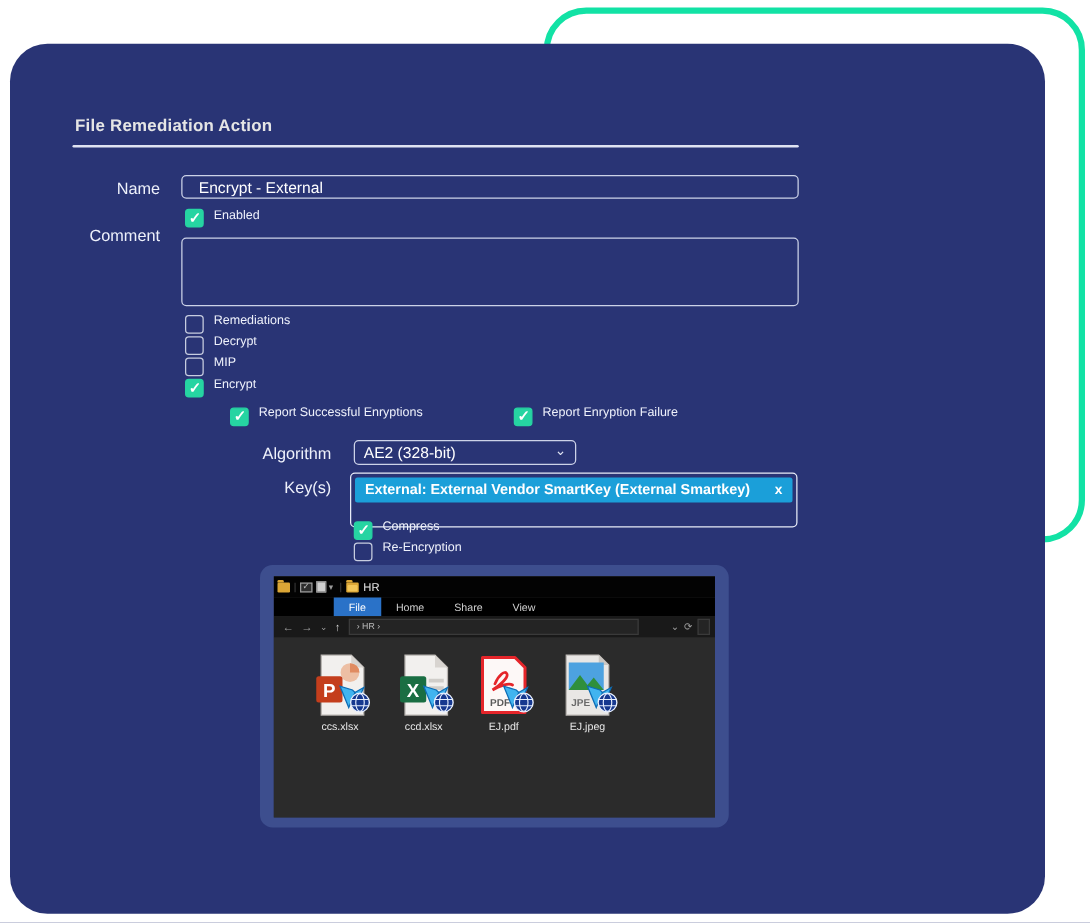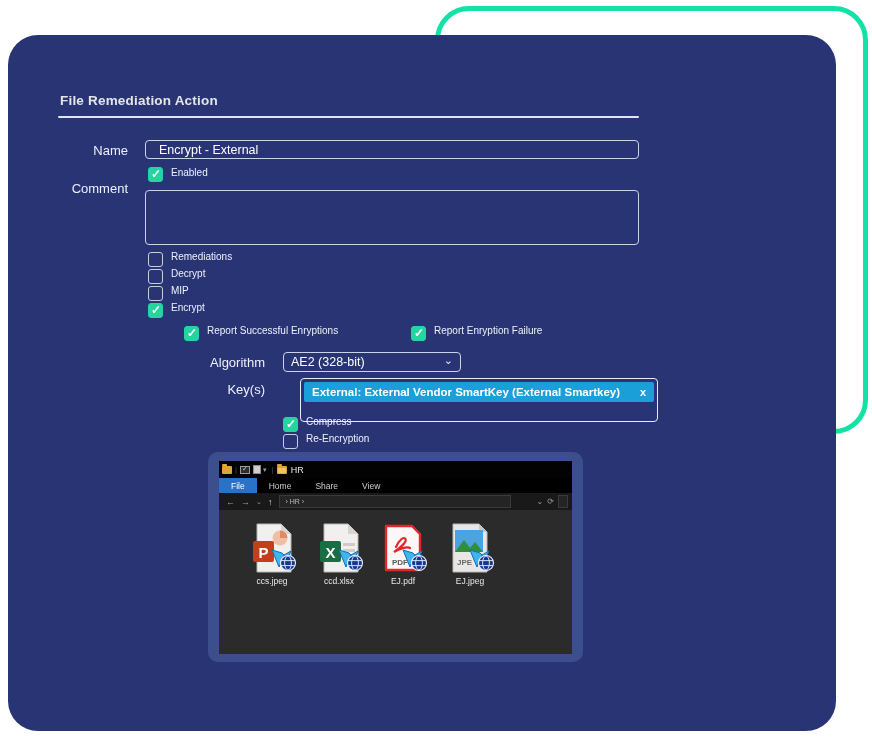--- a/index.html
+++ b/index.html
@@ -65,21 +65,21 @@
   .mini.folder.front::after { content:""; position:absolute; left:1px; top:2px;
     width:8px; height:5px; background:#f2c557; border-radius:1px; }
   .mini.checkdoc { border:1px solid #9a9a9a; background:#2e2e2e; }
   .mini.checkdoc::after { content:"✓"; position:absolute; left:1px; top:-2px;
     font-size:7px; color:#bdbdbd; }
   .mini.page { width:8px; background:#cfcfcf; border:1px solid #8a8a8a; height:9px; }
   .tbar .caret { color:#9a9a9a; font-size:7px; margin:0 2px; }
   .tbar .wtitle { margin-left:4px; }
 
   .ribbon { position:absolute; left:0; top:17px; width:100%; height:15px; background:#000000;
-    display:flex; align-items:stretch; font-size:8.5px; }
+    display:flex; align-items:stretch; font-size:8.5px;padding-left:48px; }
   .rtab { padding:0 12px; display:flex; align-items:center; color:#cfcfcf; }
   .rtab.active { background:#2a72c8; color:#ffffff; }
 
   .abar { position:absolute; left:0; top:32px; width:100%; height:17px; background:#191919;
     display:flex; align-items:center; font-size:9px; color:#9f9f9f; padding:0 4px; }
   .abar .nav { margin:0 3px; font-size:9px; }
   .abar .nav.up { color:#d6d6d6; }
   .abar .crumbbox { flex:0 0 auto; width:232px; height:13px; background:#242424;
     border:1px solid #3a3a3a; display:flex; align-items:center; padding:0 5px;
     color:#bdbdbd; font-size:7px; margin-left:4px; }
@@ -129,21 +129,21 @@
     <div class="cb on" style="left:403px; top:291px;"></div>
     <div class="cblabel" style="left:426px; top:290px;">Report Enryption Failure</div>
 
     <div class="flabel" style="left:147px; top:320px;">Algorithm</div>
     <div class="select" style="left:275px; top:317px; width:178px; height:20px;">
       <span>AE2 (328-bit)</span>
       <span class="chev">⌄</span>
     </div>
 
     <div class="flabel" style="left:147px; top:347px;">Key(s)</div>
-    <div class="keysfield" style="left:272px; top:343px; width:358px; height:44px;margin-left:20px;">
+    <div class="keysfield" style="left:272px; top:343px; width:358px; height:44px;">
       <div class="keytag">
         <span>External: External Vendor SmartKey (External Smartkey)</span>
         <span class="tagx">x</span>
       </div>
     </div>
 
     <div class="cb on" style="left:275px; top:382px;"></div>
     <div class="cblabel" style="left:298px; top:381px;">Compress</div>
     <div class="cb" style="left:275px; top:399px;"></div>
     <div class="cblabel" style="left:298px; top:398px;">Re-Encryption</div>
@@ -198,21 +198,21 @@
                 <svg width="26" height="24" viewBox="0 0 26 24">
                   <path d="M1 2 L8 19 L13 7 L11 5 Z" fill="#41b4ef" stroke="#0d6db6" stroke-width="1"></path>
                   <path d="M13 7 L16 12 L20 3 Z" fill="#41b4ef" stroke="#0d6db6" stroke-width="1"></path>
                   <circle cx="17" cy="15" r="7.5" fill="#16388f" stroke="#e8f0ff" stroke-width="1.1"></circle>
                   <ellipse cx="17" cy="15" rx="3.4" ry="7" fill="none" stroke="#e8f0ff" stroke-width="0.9"></ellipse>
                   <line x1="10" y1="12.6" x2="24" y2="12.6" stroke="#e8f0ff" stroke-width="0.9"></line>
                   <line x1="10" y1="17.6" x2="24" y2="17.6" stroke="#e8f0ff" stroke-width="0.9"></line>
                 </svg>
               </span>
             </div>
-            <div class="fname">ccs.jpeg</div>
+            <div class="fname">ccs.xlsx</div>
           </div>
 
           <div class="file" style="left:88px;">
             <div class="ic">
               <svg width="42" height="50" viewBox="0 0 42 50">
                 <path d="M6 1 h24 l10 10 v38 h-34 z" fill="#f2f0ee" stroke="#b9b5b1" stroke-width="1"></path>
                 <path d="M30 1 l10 10 h-10 z" fill="#d8d4d0"></path>
                 <rect x="25" y="20" width="12" height="3" fill="#d0cdc9"></rect>
                 <rect x="25" y="26" width="12" height="3" fill="#d0cdc9"></rect>
                 <rect x="25" y="32" width="12" height="3" fill="#d0cdc9"></rect>

